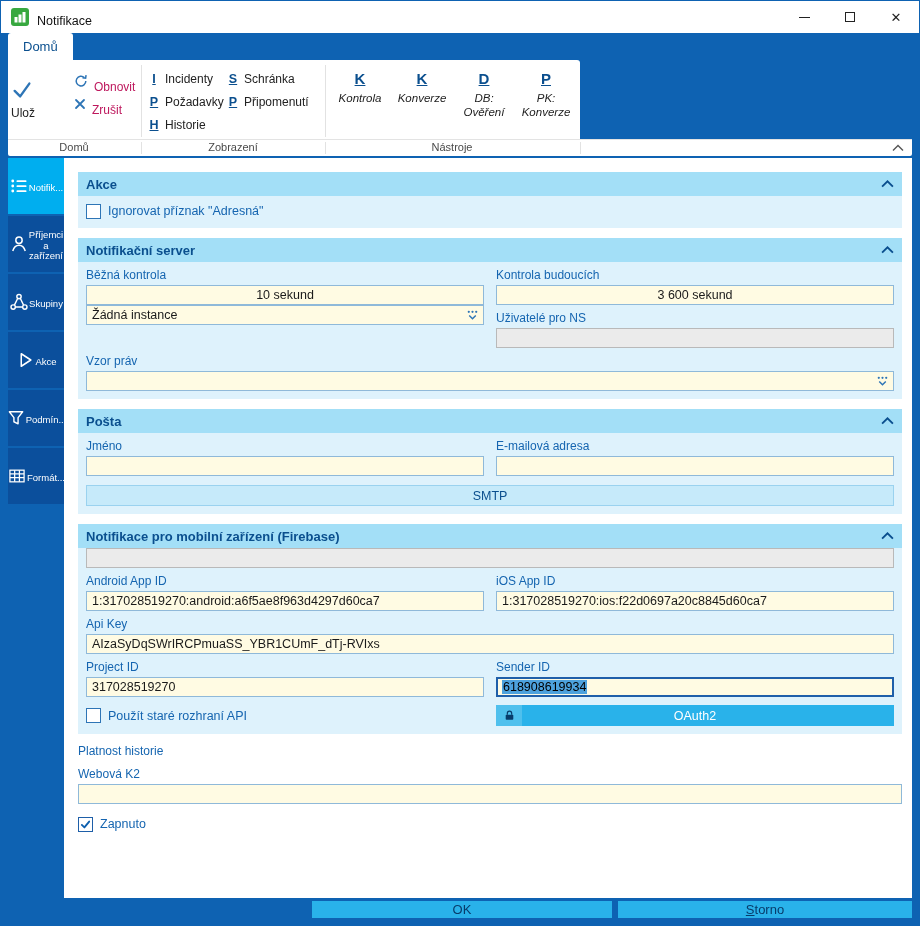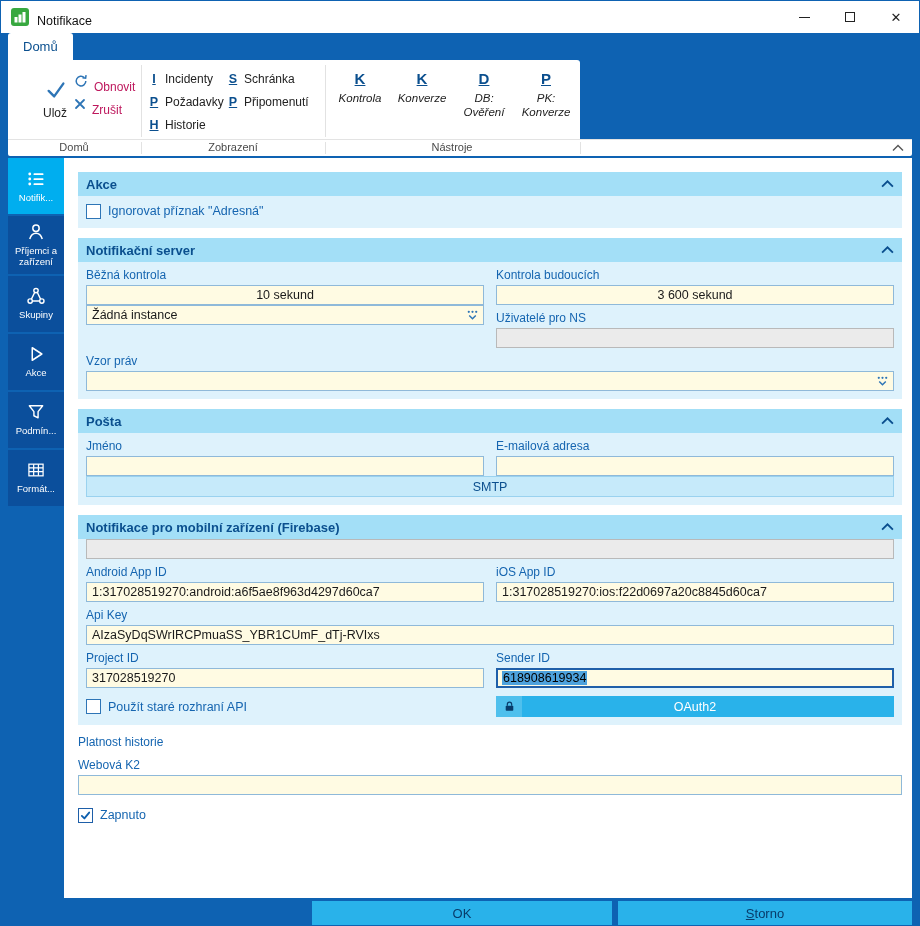--- a/index.html
+++ b/index.html
@@ -12,38 +12,38 @@
   .title-text { font-size:12.5px; color:#111;margin-top:7px; }
   .win-controls { margin-left:auto; display:flex; height:100%; }
   .win-btn { width:46px; display:flex; align-items:center; justify-content:center; color:#222; font-size:13px; }
   .glyph-min { width:11px; height:1px; background:#222; display:block; }
   .glyph-max { width:10px; height:10px; border:1px solid #222; display:block; }
 
   
   .ribbon-tab { position:absolute; top:33px; left:8px; height:27px; padding:0 15px; background:#fff; color:#0a4f8e; font-size:13px; display:flex; align-items:center; border-radius:3px 3px 0 0; }
   .ribbon-groups { position:absolute; top:60px; left:8px; width:572px; height:79px; background:#fff; border-radius:0 3px 0 0; }
   .rsep { position:absolute; top:5px; bottom:2px; width:1px; background:#e2e2e2; }
-  .big-btn { position:absolute; top:2px; width:56px; height:74px; display:flex; flex-direction:column; align-items:flex-end; justify-content:center; gap:5px; }
+  .big-btn { position:absolute; top:2px; width:56px; height:74px; display:flex; flex-direction:column; align-items:flex-start; justify-content:center; gap:5px; }
   .big-btn .blabel { font-size:12px; color:#222; }
   .small-btn { position:absolute; height:22px; display:flex; align-items:center; gap:6px; padding:0 4px; }
   .small-btn .slbl { font-size:12px; color:#be185d;margin-top:12px; }
   .view-item { position:absolute; height:22px; display:flex; align-items:center; gap:6px; }
   .vkey { font-weight:bold; font-size:12.5px; color:#0b4f8e; text-decoration:underline; width:10px; text-align:center; }
   .vlabel { font-size:12px; color:#222; white-space:nowrap; }
   .tool-btn { position:absolute; top:3px; width:60px; height:73px; display:flex; flex-direction:column; align-items:center; }
   .kbig { font-size:15px; font-weight:bold; color:#0b4f8e; text-decoration:underline; margin-top:7px; }
   .klabel { font-size:11.5px; color:#222; text-align:center; line-height:1.25; margin-top:4px;font-style:italic; }
   .ribbon-strip { position:absolute; top:139px; left:8px; width:904px; height:17px; background:#fff; border-top:1px solid #e3e3e3; border-radius:0 0 2px 2px; }
   .glabel { position:absolute; top:1px; transform:translateX(-50%); font-size:11px; color:#4a4a4a; }
   .ssep { position:absolute; top:2px; bottom:2px; width:1px; background:#e2e2e2; }
   .strip-chev { position:absolute; right:8px; top:4px; }
 
   
   .sidebar { position:absolute; left:8px; top:158px; width:56px; height:740px; background:#0e62b2; display:flex; flex-direction:column; gap:2px; }
-  .side-item { background:#0b4f9c; min-height:56px; display:flex; flex-direction:column; align-items:center; justify-content:center; padding:6px 2px; color:#fff; flex:none; }
+  .side-item { background:#0b4f9c; min-height:56px; display:flex; flex-direction:row; align-items:center; justify-content:center; padding:6px 2px; color:#fff; flex:none; }
   .side-item.selected { background:#00aeef; }
   .side-item svg { width:20px; height:20px; flex:none; }
   .slabel { font-size:9.5px; text-align:center; line-height:1.15; margin-top:4px; }
 
   
   .main { position:absolute; left:64px; top:158px; width:848px; height:740px; background:#fff; padding:14px 10px 0 14px; overflow:hidden; }
   .section { margin-bottom:10px; }
   .sec-header { height:24px; background:#a3dff7; display:flex; align-items:center; padding:0 8px; }
   .sec-title { font-weight:bold; font-size:13px; color:#0a4f8e; }
   .sec-chev { margin-left:auto; }
@@ -52,29 +52,29 @@
   .flabel { font-size:12px; color:#1565b0; margin:6px 0 3px; }
   .field { height:20px; background:#fffbe3; border:1px solid #8fb9d9; display:flex; align-items:center; padding:0 5px; font-size:12.5px; color:#1a1a1a; position:relative; }
   .field.num { justify-content:center; }
   .field.disabled { background:#ebebeb; border-color:#b9b9b9; }
   .field.focused { border:2px solid #1f5fa9; padding:0 4px; }
   .dd { position:absolute; right:4px; top:3px; }
   .two-col { display:flex; gap:12px; }
   .two-col > div { flex:1; min-width:0; }
   .check-row { display:flex; align-items:center; gap:7px; font-size:12.5px; color:#1565b0; height:18px; }
   .cbox { width:15px; height:15px; background:#fff; border:1px solid #2e75b6; display:inline-flex; align-items:center; justify-content:center; flex:none; }
-  .smtp-btn { height:21px; background:#c6eafa; border:1px solid #9ad2ef; display:flex; align-items:center; justify-content:center; font-size:12.5px; color:#0b4f8e; }
+  .smtp-btn { margin-top:9px; height:21px; background:#c6eafa; border:1px solid #9ad2ef; display:flex; align-items:center; justify-content:center; font-size:12.5px; color:#0b4f8e; }
   .oauth-row { margin-top:8px; display:flex; gap:12px; align-items:center; }
   .oauth-row > div { flex:1; min-width:0; }
   .oauth-btn { height:21px; background:#29b2ea; display:flex; align-items:center; justify-content:center; font-size:12.5px; color:#fff; position:relative; }
   .oauth-lock { position:absolute; left:0; top:0; bottom:0; width:26px; background:rgba(255,255,255,0.18); display:flex; align-items:center; justify-content:center; }
   .sel { background:#4da2dd; color:#000; padding:0 1px; }
 
   
-  .btn-row { position:absolute; top:901px; right:8px; height:24px; display:flex; gap:6px;margin-left:12px; }
+  .btn-row { position:absolute; top:901px; right:8px; height:17px; display:flex; gap:6px;margin-left:12px; }
   .dlg-btn { background:#29b2ea; color:#083c6b; font-size:13px; display:flex; align-items:center; justify-content:center; }
   .dlg-btn.ok { width:300px; }
   .dlg-btn.storno { width:294px; }
 </style>
 </head>
 <body>
 
 <div class="titlebar">
   <svg class="app-icon" viewBox="0 0 18 18">
       <rect width="18" height="18" rx="3" fill="#37a83f"></rect>

